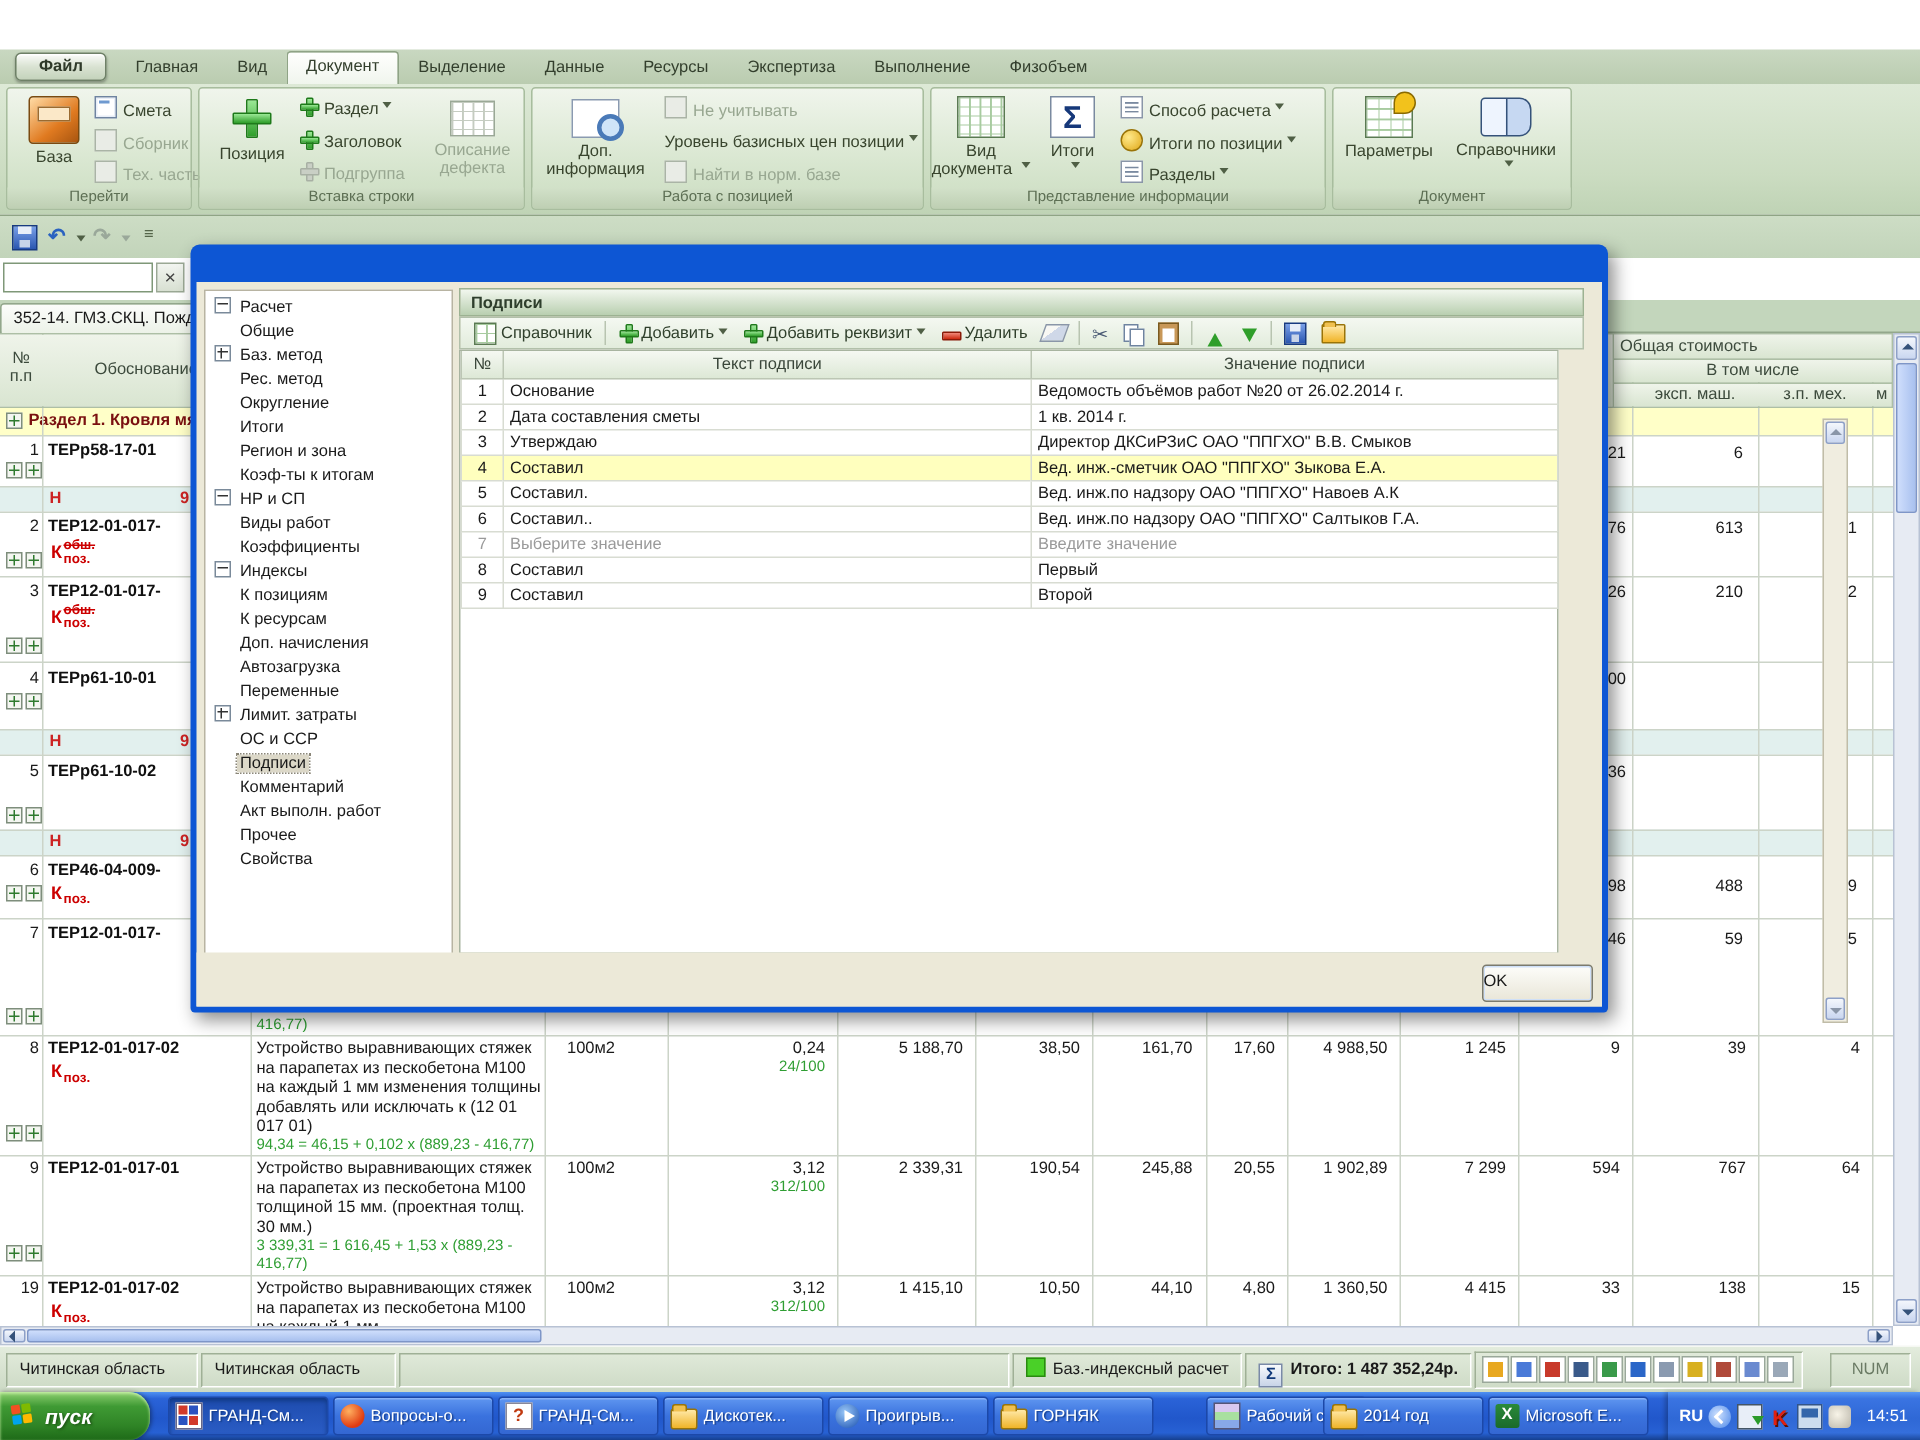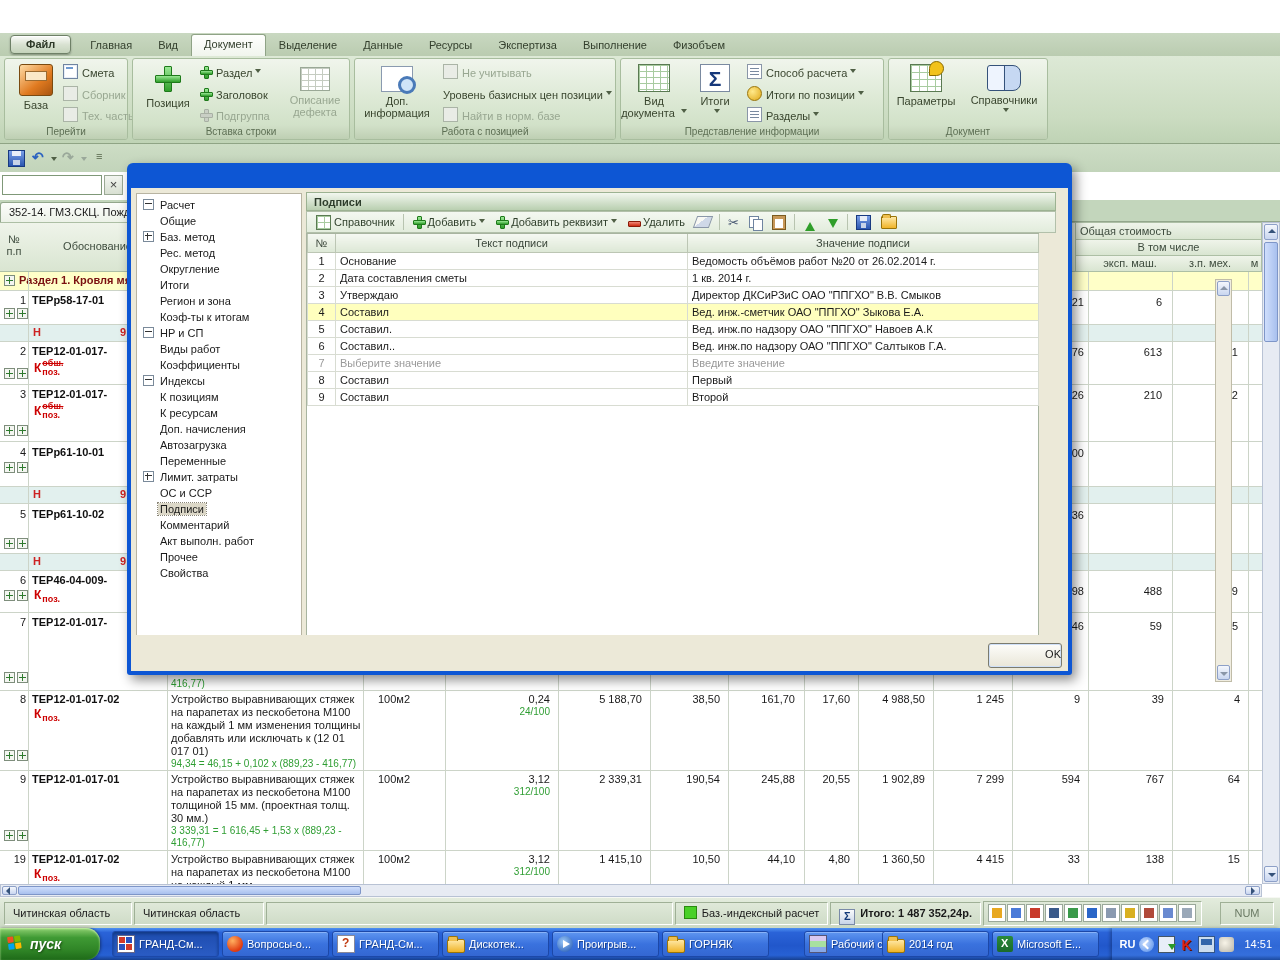--- a/index.html
+++ b/index.html
@@ -143,21 +143,21 @@
   .i-folder{width:14px;height:11px;background:linear-gradient(#ffe9a8,#f0b428);border:1px solid #9a7408;border-radius:1px;position:relative;display:inline-block}
   .i-folder::before{content:"";position:absolute;left:0;top:-3px;width:7px;height:3px;background:#f0c050;border:1px solid #9a7408;border-bottom:none;border-radius:2px 2px 0 0}
   .dtbl{position:absolute;left:175px;top:45px;width:733px;height:403px;background:#fff;border:1px solid #a8b4a0;box-sizing:border-box}
   .dtbl table{border-collapse:collapse;table-layout:fixed;width:731px}
   .dtbl th{background:linear-gradient(#f5f8f2,#dde8d6);border:1px solid #bcc6b4;border-top:none;font-weight:normal;color:#3a463a;height:18px;padding:0}
   .dtbl td{border:1px solid #d8dcd2;height:16px;padding:0 4px;white-space:nowrap;overflow:hidden}
   .dtbl td.c{text-align:center}
   .dtbl tr.sel td{background:#ffffbe;border-top:1px dotted #707060;border-bottom:1px dotted #707060}
   .dtbl tr.ph td{color:#9a9a9a}
   .dscroll{position:absolute;left:908px;top:45px;width:17px;height:403px;background:#f0ede0;border:1px solid #c0bca8;box-sizing:border-box}
-  .okbtn{position:absolute;left:857px;top:455px;width:72px;height:23px;background:linear-gradient(#fdfdfa,#e9e6d8);border:1px solid #7b7b6e;border-radius:3px;text-align:right;line-height:21px;box-shadow:inset 0 0 0 1px #cfe0f8}
+  .okbtn{position:absolute;left:857px;top:455px;width:72px;height:23px;background:linear-gradient(#fdfdfa,#e9e6d8);border:1px solid #7b7b6e;border-radius:3px;text-align:left;line-height:21px;box-shadow:inset 0 0 0 1px #cfe0f8}
   .dbot{position:absolute;left:0;right:0;bottom:0;height:36px;background:#ece9d8}
 
   
   .statusbar{left:0;top:897px;width:1280px;height:31px;background:linear-gradient(#e3ecdd,#ccd9c4);border-top:1px solid #f6f8f3;box-sizing:border-box;display:flex;align-items:center;padding:0 4px}
   .scell{height:21px;line-height:21px;border:1px solid;border-color:#9fb096 #fff #fff #9fb096;padding:0 8px;margin-right:2px;white-space:nowrap}
   .greenbox{display:inline-block;width:11px;height:11px;background:#4ad028;border:1px solid #2a8a10;vertical-align:-2px;margin-right:5px}
   .sigbox{display:inline-block;width:14px;height:14px;background:linear-gradient(#f8fafc,#c8d4e8);border:1px solid #7a8aa8;text-align:center;line-height:13px;font-weight:bold;font-size:11px;color:#123a7a;vertical-align:-3px;margin-right:5px}
   .sico{width:16px;height:16px;border:1px solid #9aa89a;background:#fff;position:relative;display:inline-block;margin-right:1px;vertical-align:middle}
   .sico::after{content:"";position:absolute;left:3px;top:3px;right:3px;bottom:3px;background:var(--c)}
   .iconpanel{height:23px;display:flex;align-items:center;border:1px solid;border-color:#9fb096 #fff #fff #9fb096;padding:0 4px}

